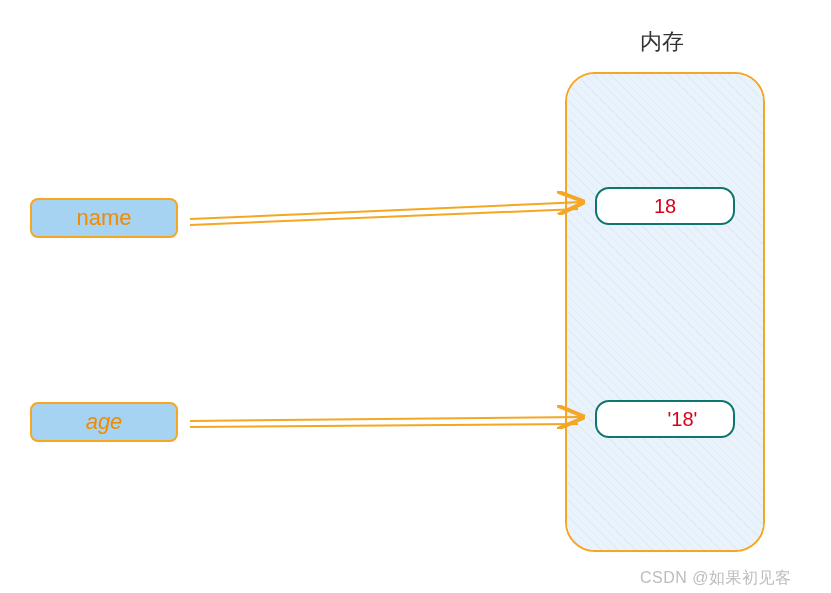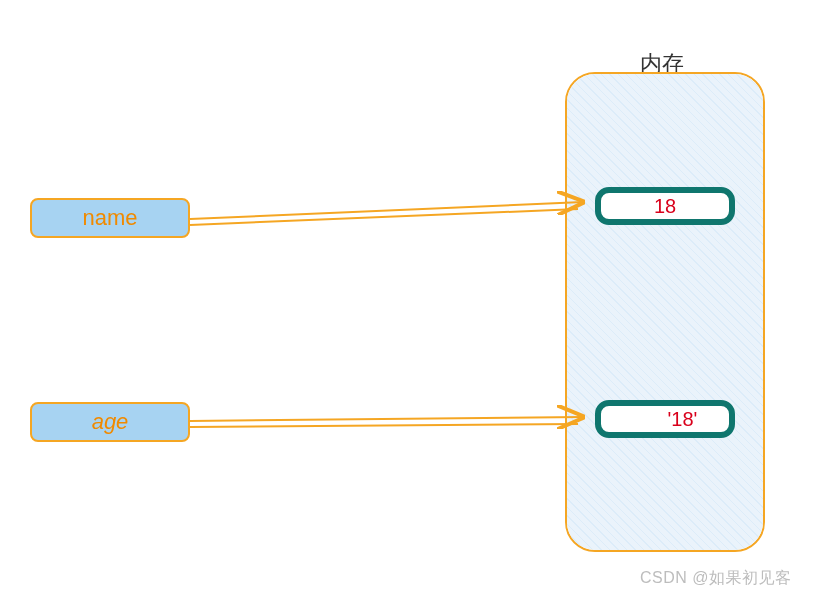--- a/index.html
+++ b/index.html
@@ -36,39 +36,39 @@
         #dcecf9 0px,
         #dcecf9 1px,
         #eaf3fb 1px,
         #eaf3fb 6px
       );
   }
 
   
   .var-box {
     position: absolute;
-    width: 160px;
+    width: 148px;
     height: 40px;
     border: 2px solid #f5a623;
     border-radius: 8px;
     background: #a7d3f2;
     color: #f08a00;
     font-size: 22px;
     display: flex;
     align-items: center;
     justify-content: center;
     box-sizing: border-box;
   }
 
   
   .val-pill {
     position: absolute;
     width: 140px;
     height: 38px;
-    border: 6px solid #0f766e;
+    border: 2px solid #0f766e;
     border-radius: 14px;
     background: #ffffff;
     color: #d9001b;
     font-size: 20px;
     display: flex;
     align-items: center;
     justify-content: center;
     box-sizing: border-box;
   }
 
@@ -87,21 +87,21 @@
     position: absolute;
     color: #bdbdbd;
     font-size: 16px;
     letter-spacing: 0.5px;
     white-space: nowrap;
   }
 </style>
 </head>
 <body>
 
-<div class="memory-title" style="left:640px; top:49px;">内存</div>
+<div class="memory-title" style="left:640px; top:27px;">内存</div>
 
 <div class="memory-box" style="left:565px; top:72px; width:200px; height:480px;">
   <div class="memory-fill"></div>
 </div>
 
 <div class="val-pill" style="left:595px; top:187px;">18</div>
 
 <div class="val-pill" style="left:595px; top:400px;padding-left:35px;">'18'</div>
 
 <div class="var-box" style="left:30px; top:198px;">name</div>

